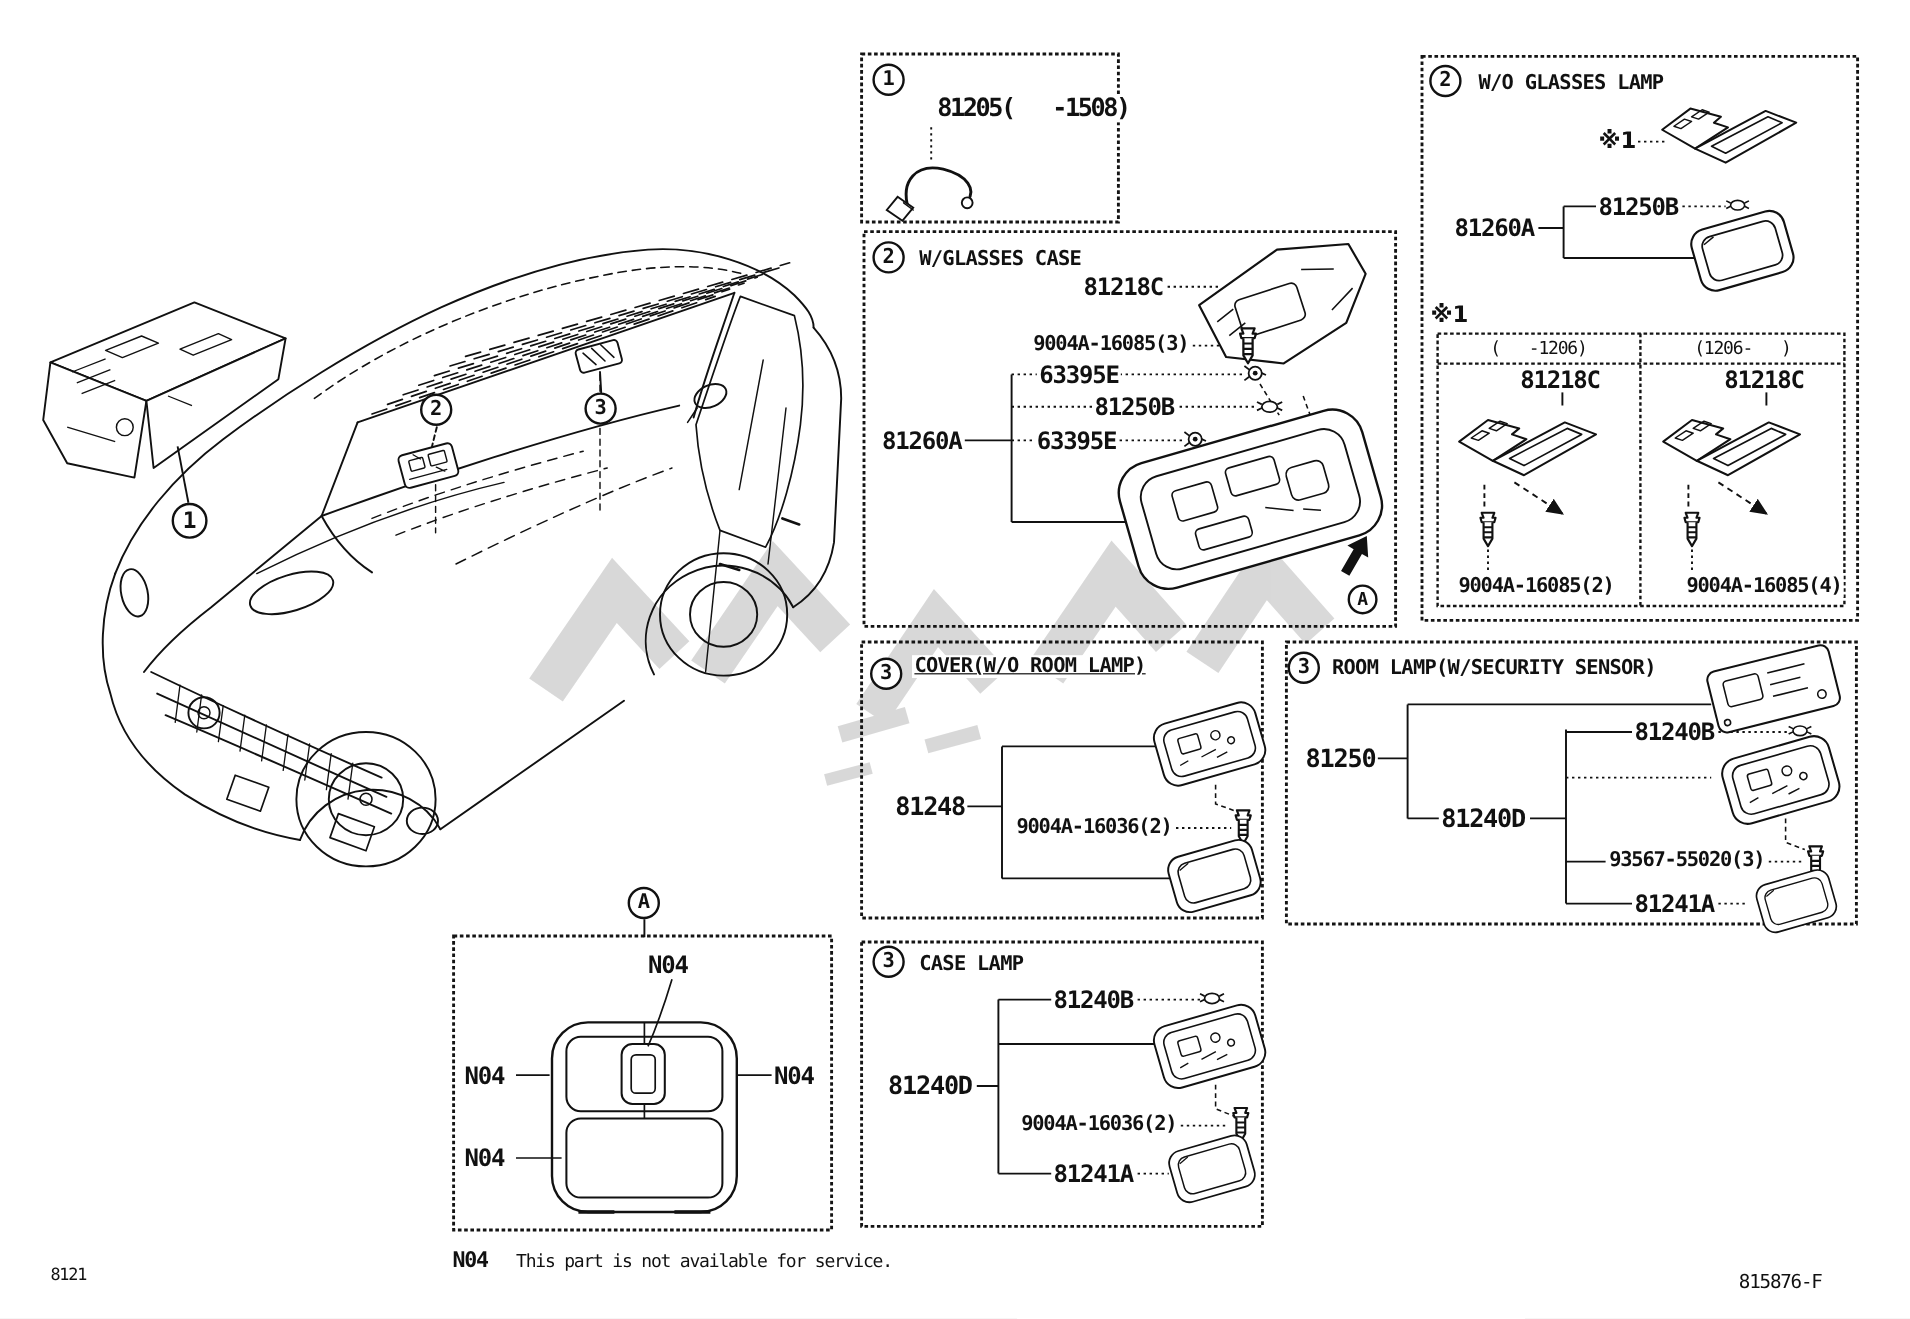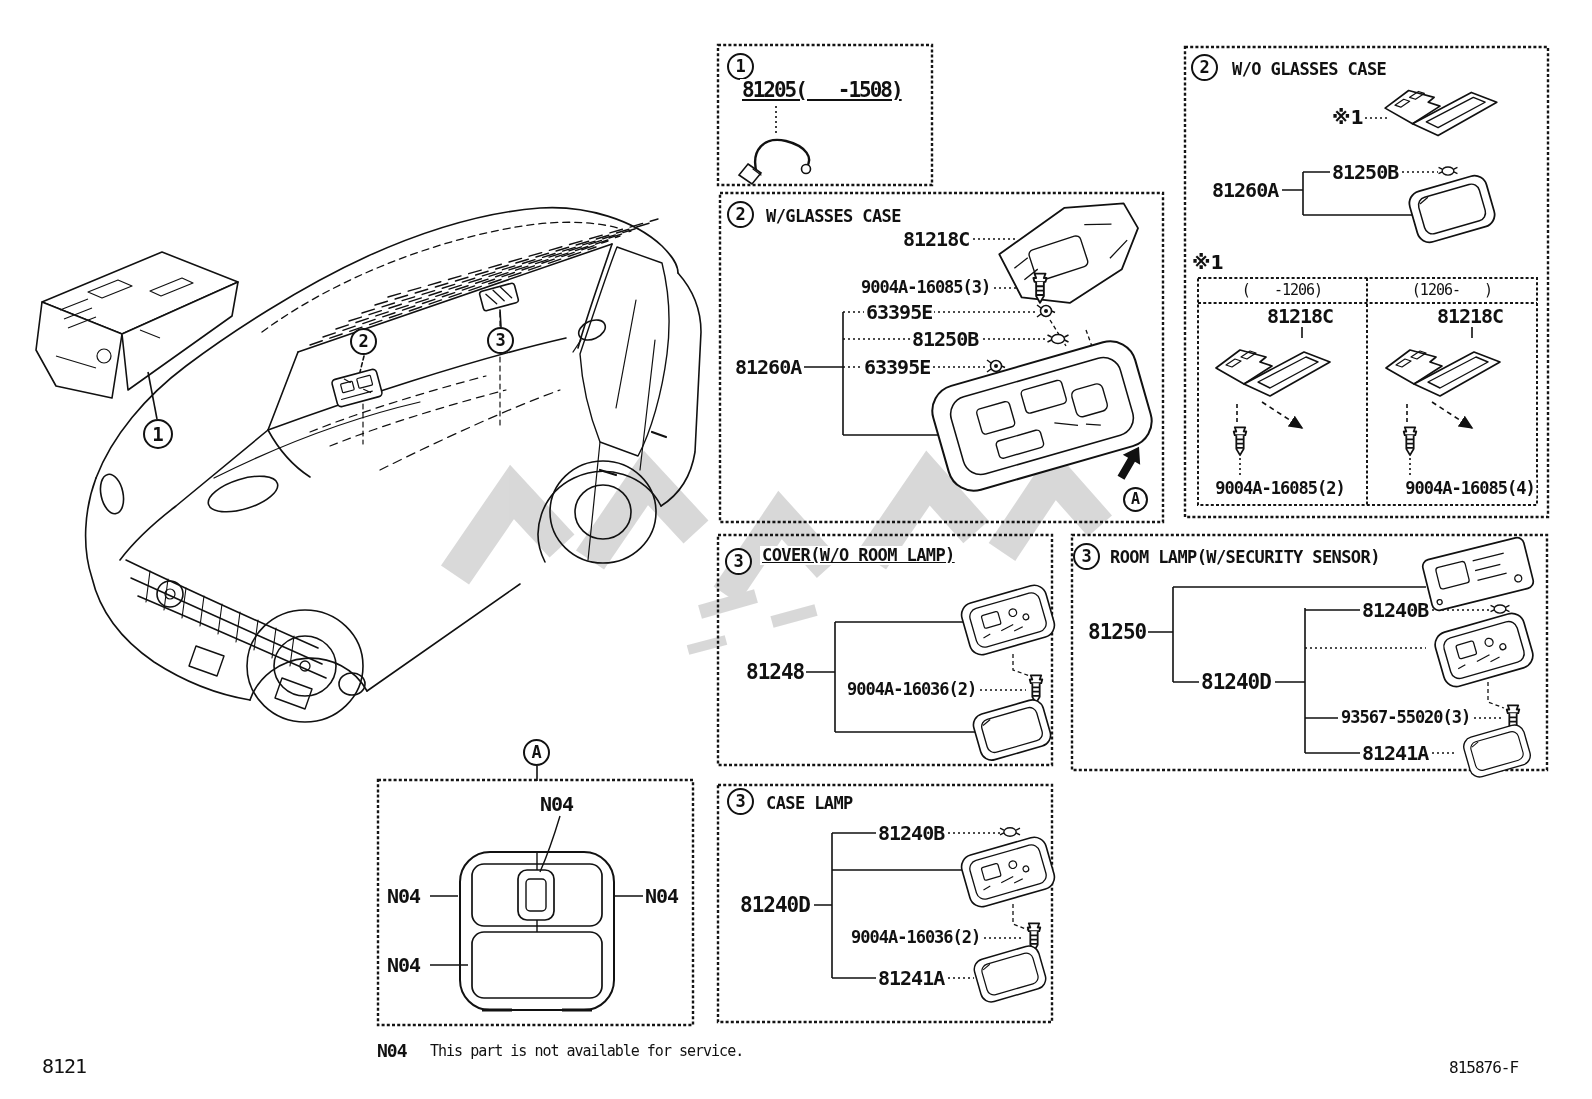--- a/index.html
+++ b/index.html
@@ -29,21 +29,21 @@
   }
   .callout{
     position:absolute;box-sizing:border-box;border:2.2px solid #111;border-radius:50%;
     background:#fff;display:flex;align-items:center;justify-content:center;
     font-weight:bold;line-height:1;color:#111;
   }
   .co26{width:27px;height:27px;font-size:17px;}
   .co30{width:30px;height:30px;font-size:19px;}
   .co24{width:25px;height:25px;font-size:15px;}
   .ctr{transform:translateX(-50%);}
-  .corner{position:absolute;font-size:20px;line-height:1;letter-spacing:-1px;color:#111;}
+  .corner{position:absolute;font-size:14px;line-height:1;letter-spacing:-1px;color:#111;}
 </style>
 </head>
 <body>
 
 <div class="sheet">
 
 <svg width="1592" height="1099" viewBox="0 0 1592 1099">
   <defs>
     <marker id="ah" markerWidth="11" markerHeight="9" refX="8" refY="4" orient="auto">
       <path d="M0,0 L9,4 L0,8 Z" fill="#111"></path>
@@ -338,40 +338,40 @@
 <div class="callout co26" style="left:350px;top:328px;">
       <span>2</span>
     </div>
 <div class="callout co26" style="left:487px;top:327px;">
       <span>3</span>
     </div>
 
 <div class="callout co26" style="left:727px;top:53px;">
       <span>1</span>
     </div>
-<div class="lbl xl cond" style="left:742px;top:80px;text-decoration:underline;">81205(   -1508)</div>
+<div class="lbl xl cond" style="left:781px;top:80px;">81205(   -1508)</div>
 
 <div class="callout co26" style="left:727px;top:201px;">
       <span>2</span>
     </div>
 <div class="title" style="left:764px;top:207px;">W/GLASSES CASE</div>
 <div class="lbl lg" style="left:903px;top:229px;">81218C</div>
 <div class="lbl sm" style="left:861px;top:279px;">9004A-16085(3)</div>
 <div class="lbl lg" style="left:866px;top:302px;">63395E</div>
 <div class="lbl lg" style="left:912px;top:329px;">81250B</div>
 <div class="lbl lg" style="left:864px;top:357px;">63395E</div>
 <div class="lbl lg" style="left:735px;top:357px;">81260A</div>
 <div class="callout co24" style="left:1123px;top:487px;">
       <span>A</span>
     </div>
 
 <div class="callout co26" style="left:1191px;top:54px;">
       <span>2</span>
     </div>
-<div class="title" style="left:1230px;top:60px;">W/O GLASSES CASE</div>
+<div class="title" style="left:1230px;top:60px;">W/O GLASSES LAMP</div>
 <div class="note" style="left:1332px;top:108px;">※1</div>
 <div class="lbl lg" style="left:1332px;top:162px;">81250B</div>
 <div class="lbl lg" style="left:1212px;top:180px;">81260A</div>
 <div class="note" style="left:1192px;top:253px;">※1</div>
 <div class="plain ctr" style="left:1282px;top:283px;letter-spacing:-1px;">(   -1206)</div>
 <div class="plain ctr" style="left:1452px;top:283px;letter-spacing:-1px;text-align:center;">(1206-   )</div>
 <div class="lbl lg ctr" style="left:1302px;top:306px;">81218C</div>
 <div class="lbl lg ctr" style="left:1472px;top:306px;">81218C</div>
 <div class="lbl sm ctr" style="left:1282px;top:480px;">9004A-16085(2)</div>
 <div class="lbl sm ctr" style="left:1452px;top:480px;margin-left:18px;">9004A-16085(4)</div>

